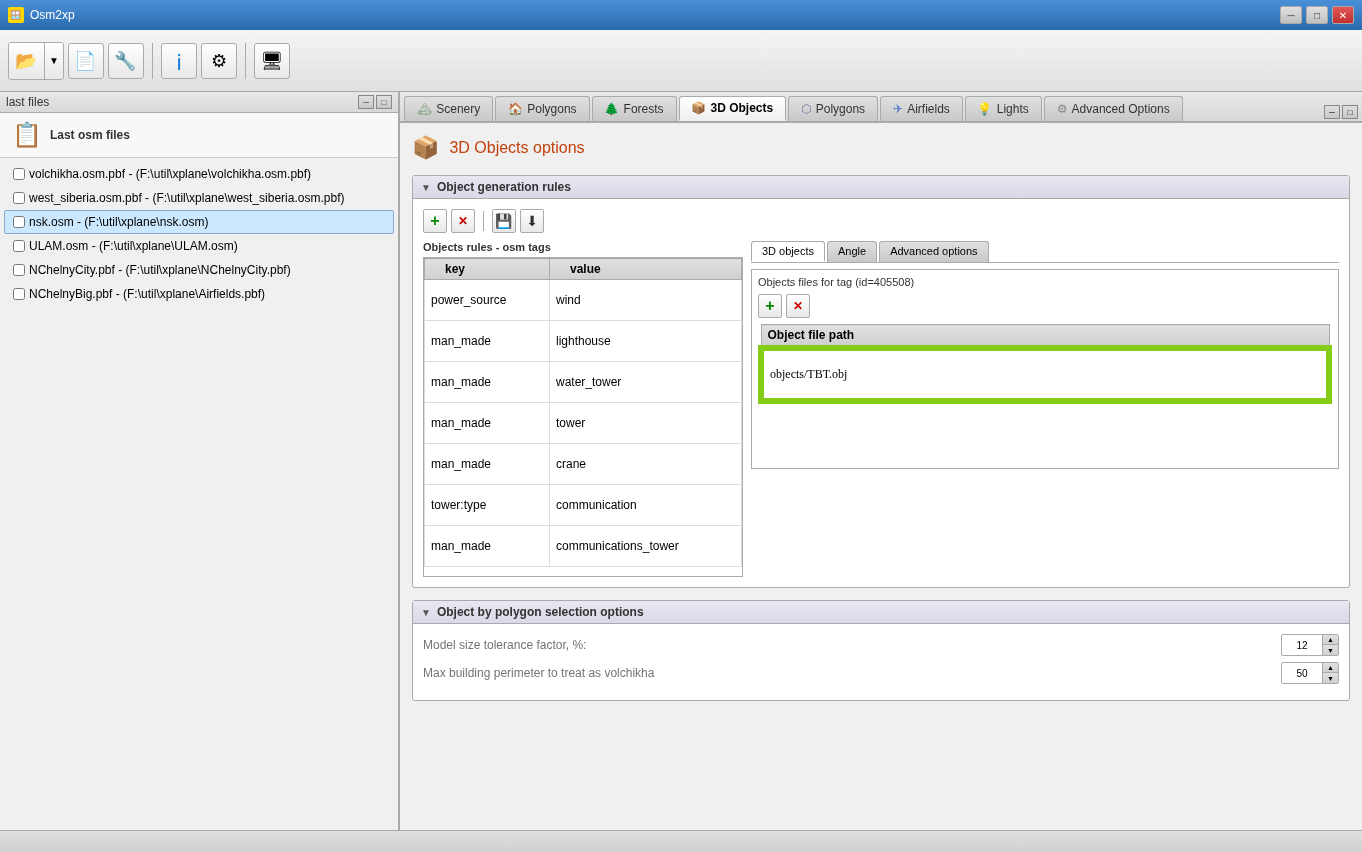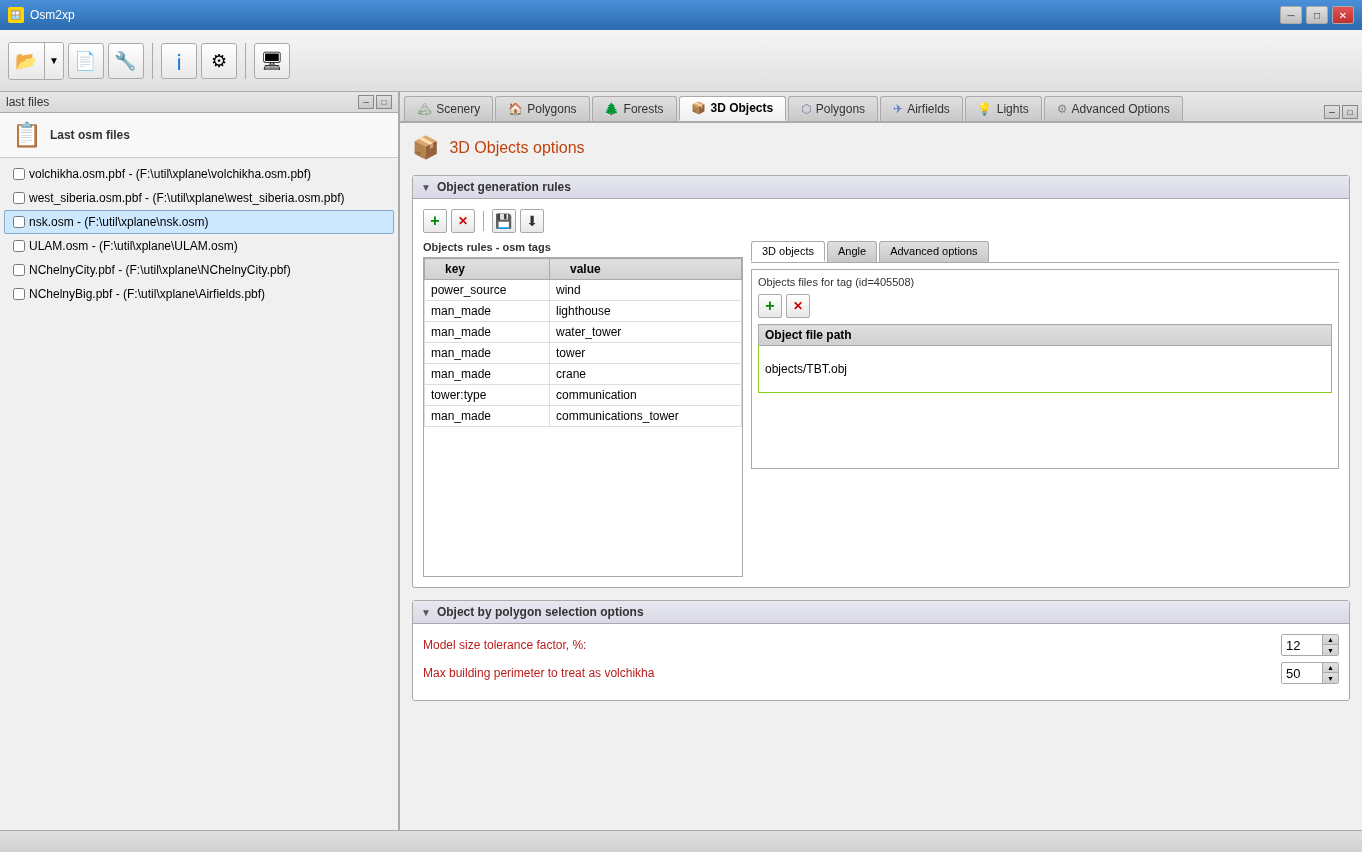--- a/index.html
+++ b/index.html
@@ -217,21 +217,21 @@
     .data-table th {
       background: linear-gradient(to bottom, #e0e0e0, #d0d0d0);
       border: 1px solid #aaa;
       padding: 3px 20px;
       text-align: left;
       font-weight: bold;
       position: sticky; top: 0;
     }
     .data-table td {
       border: 1px solid #ddd;
-      padding: 3px 6px;
+      padding: 13px 6px;
     }
     .data-table tr.selected td { background: #a8d0ff; border-color: #88aacc; }
 
     
     .right-tabs { flex: 1; }
     .right-tab-bar { display: flex; border-bottom: 1px solid #aaa; margin-bottom: 6px; }
     .right-tab {
       padding: 3px 10px;
       border: 1px solid #aaa;
       border-bottom: none;
@@ -269,45 +269,46 @@
       border-collapse: collapse;
       font-size: 11px;
     }
     .obj-table th {
       background: linear-gradient(to bottom, #e0e0e0, #d0d0d0);
       border: 1px solid #aaa;
       padding: 3px 6px;
       text-align: left;
     }
     .obj-table td {
-      border: 1px solid #84cc16;
+      border: 6px solid #84cc16;
       padding: 16px 6px;
+      font-family: Liberation Serif, serif;
     }
 
     
     .form-row {
       display: flex;
       align-items: center;
       margin-bottom: 6px;
       gap: 8px;
     }
-    .form-label { flex: 1; color: #b91c1c; }
+    .form-label { flex: 1; color: #737373; }
     .spinner-input {
       display: flex;
       align-items: center;
       border: 1px solid #aaa;
       border-radius: 2px;
       overflow: hidden;
     }
     .spinner-val {
       width: 40px;
       padding: 2px 4px;
       border: none;
-      text-align: left;
-      font-size: 13px;
+      text-align: center;
+      font-size: 10px;
       background: white;
     }
     .spinner-btns { display: flex; flex-direction: column; }
     .spinner-btn {
       width: 16px; height: 10px;
       border: none;
       border-left: 1px solid #aaa;
       background: linear-gradient(to bottom, #e0e0e0, #d0d0d0);
       cursor: pointer;
       display: flex; align-items: center; justify-content: center;

